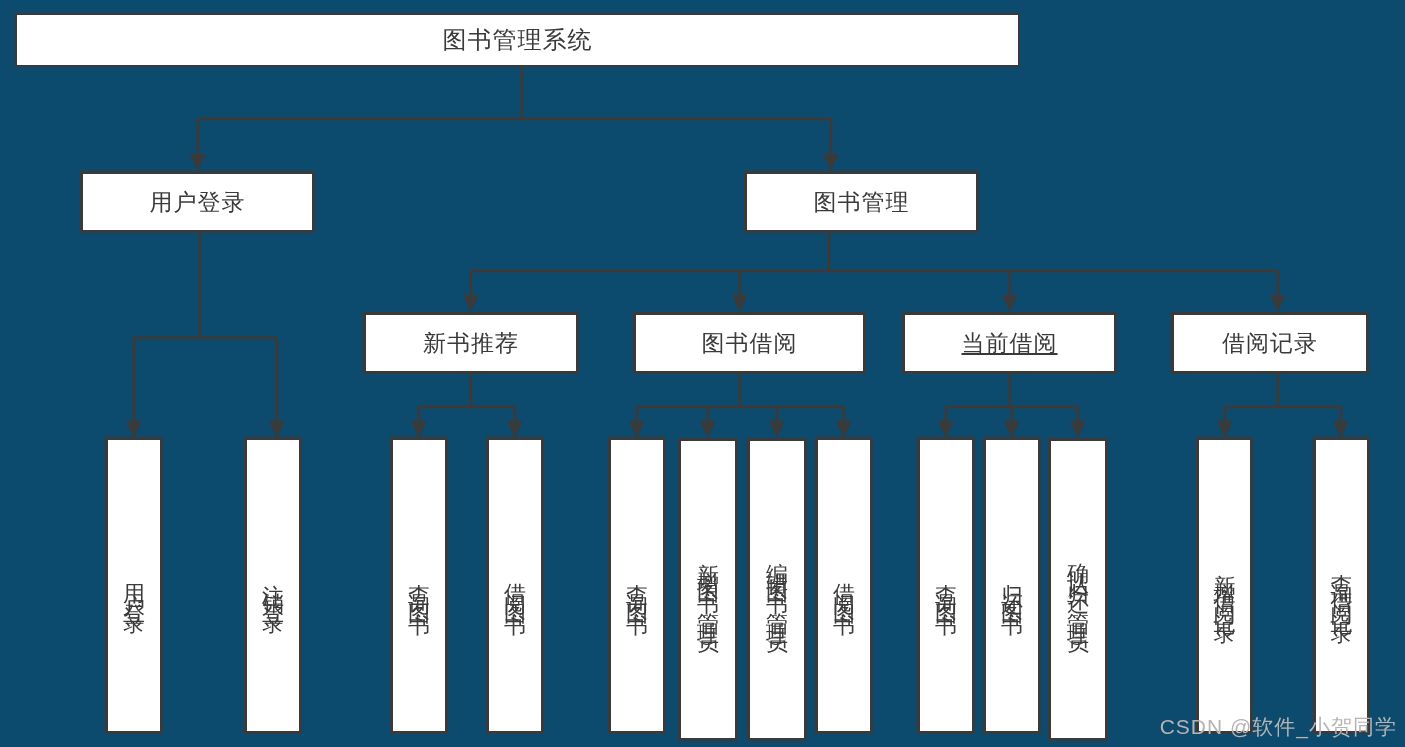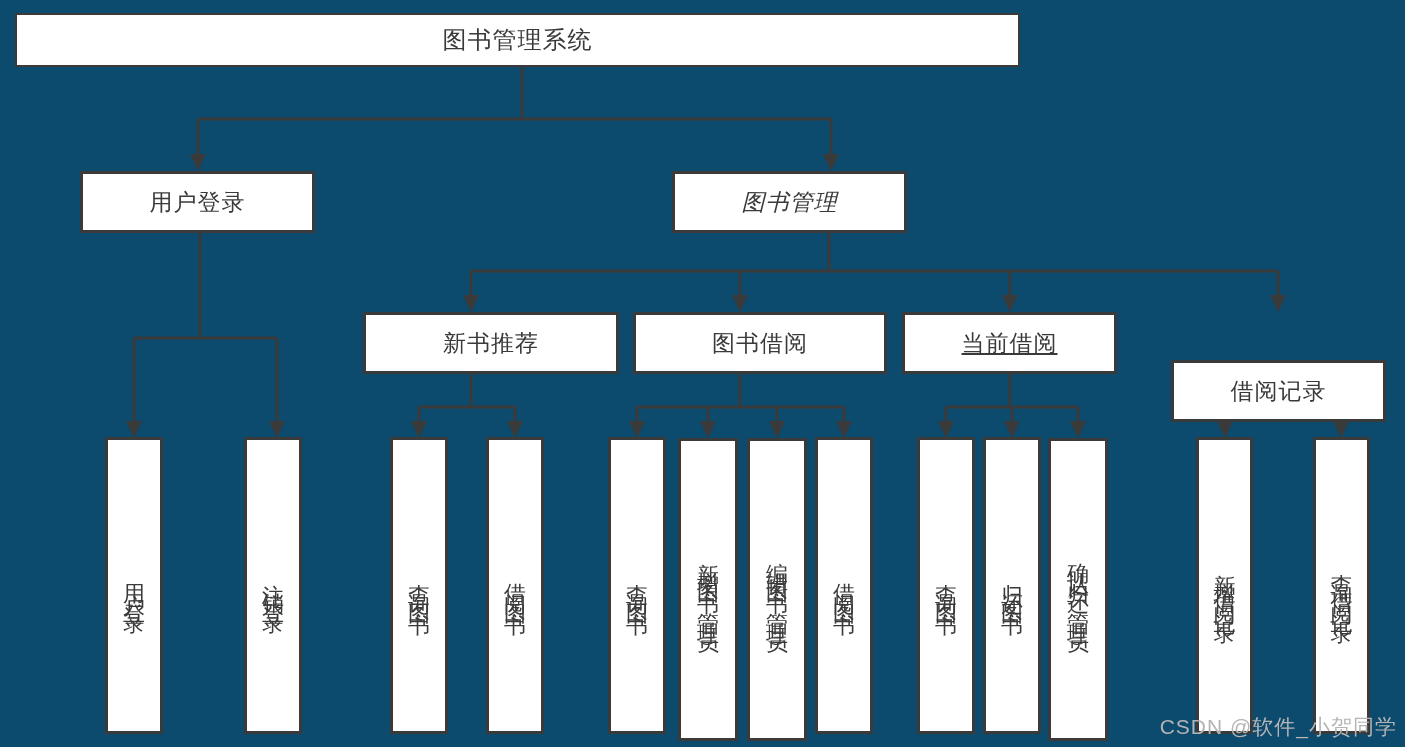--- a/index.html
+++ b/index.html
@@ -107,34 +107,34 @@
     </g>
   </svg>
 
   <div class="node root" style="left:15px; top:13px; width:1005px; height:54px;">
     <span>图书管理系统</span>
   </div>
 
   <div class="node branch" style="left:80px; top:171px; width:235px; height:62px;">
     <span>用户登录</span>
   </div>
-  <div class="node branch" style="left:672px; top:171px; width:235px; height:62px;font-style:italic;">
+  <div class="node branch" style="left:744px; top:171px; width:235px; height:62px;">
     <span>图书管理</span>
   </div>
 
-  <div class="node branch" style="left:363px; top:312px; width:256px; height:62px;">
+  <div class="node branch" style="left:363px; top:312px; width:216px; height:62px;">
     <span>新书推荐</span>
   </div>
-  <div class="node branch" style="left:633px; top:312px; width:254px; height:62px;">
+  <div class="node branch" style="left:633px; top:312px; width:233px; height:62px;">
     <span>图书借阅</span>
   </div>
   <div class="node branch" style="left:902px; top:312px; width:215px; height:62px;text-decoration:underline;">
     <span>当前借阅</span>
   </div>
-  <div class="node branch" style="left:1171px; top:312px; width:215px; height:62px;margin-top:48px;">
+  <div class="node branch" style="left:1171px; top:312px; width:198px; height:62px;">
     <span>借阅记录</span>
   </div>
 
   <div class="node leaf" style="left:105px; top:437px; width:58px; height:297px;">
     <span class="vtext">用户登录</span>
   </div>
   <div class="node leaf" style="left:244px; top:437px; width:58px; height:297px;">
     <span class="vtext">注销登录</span>
   </div>
 

